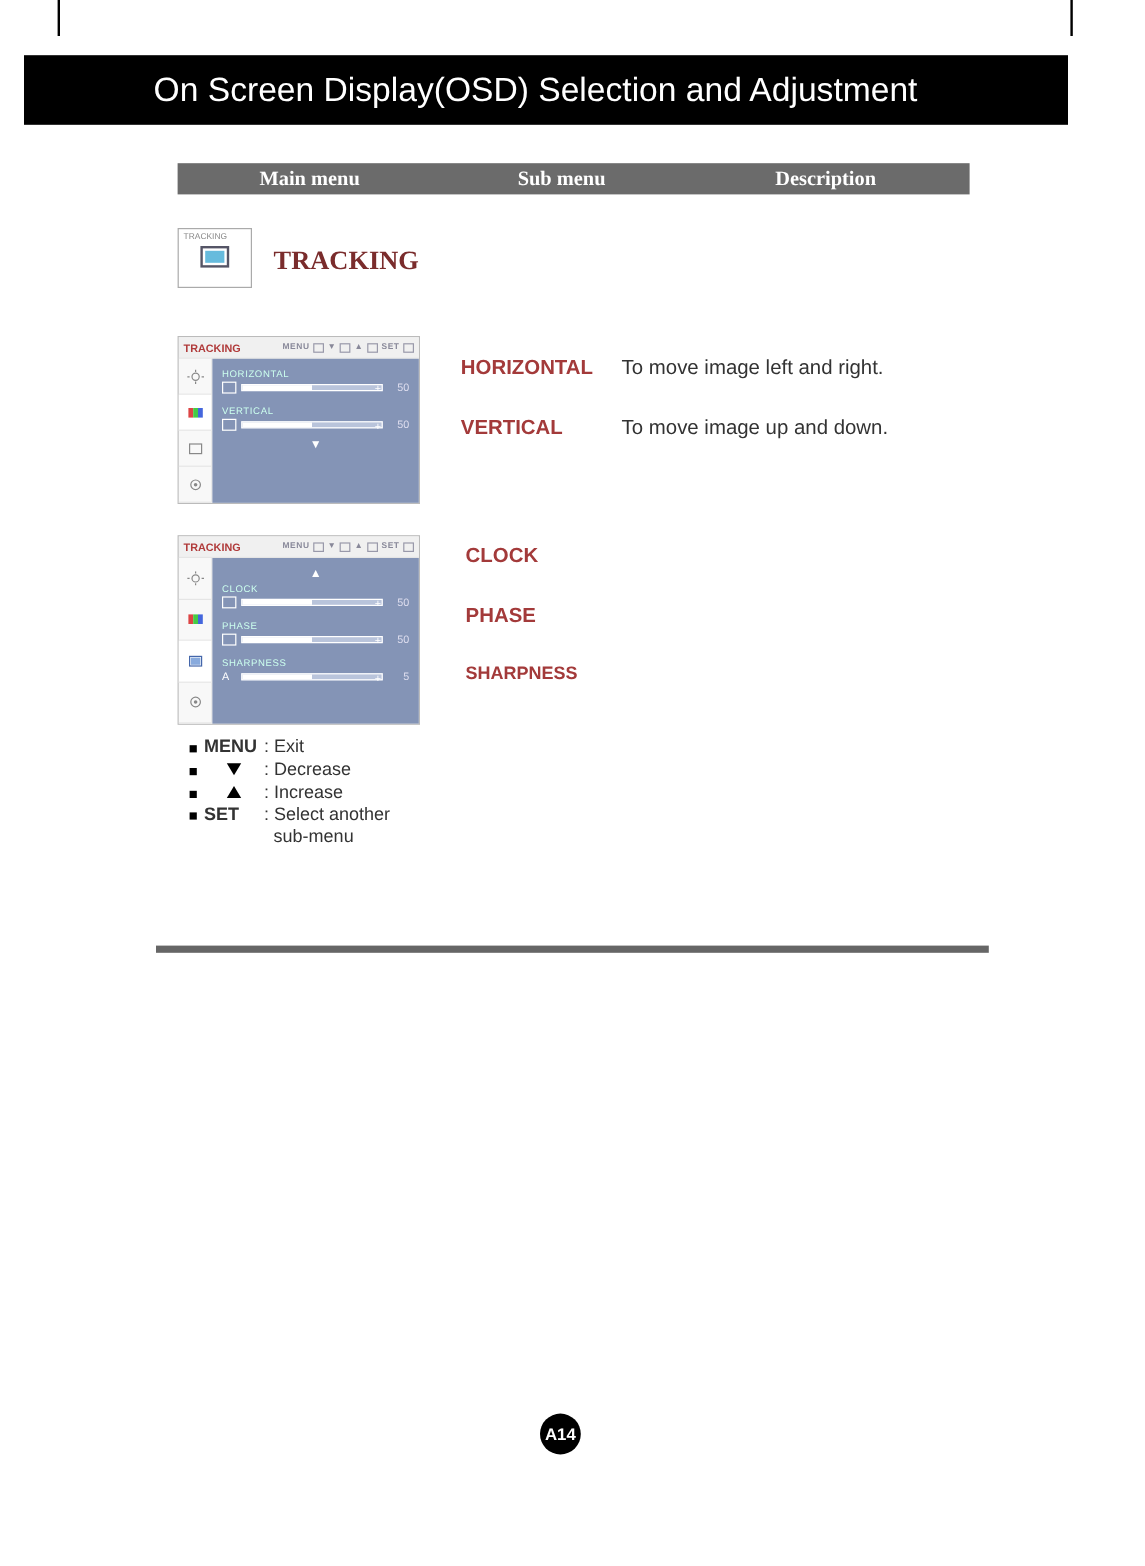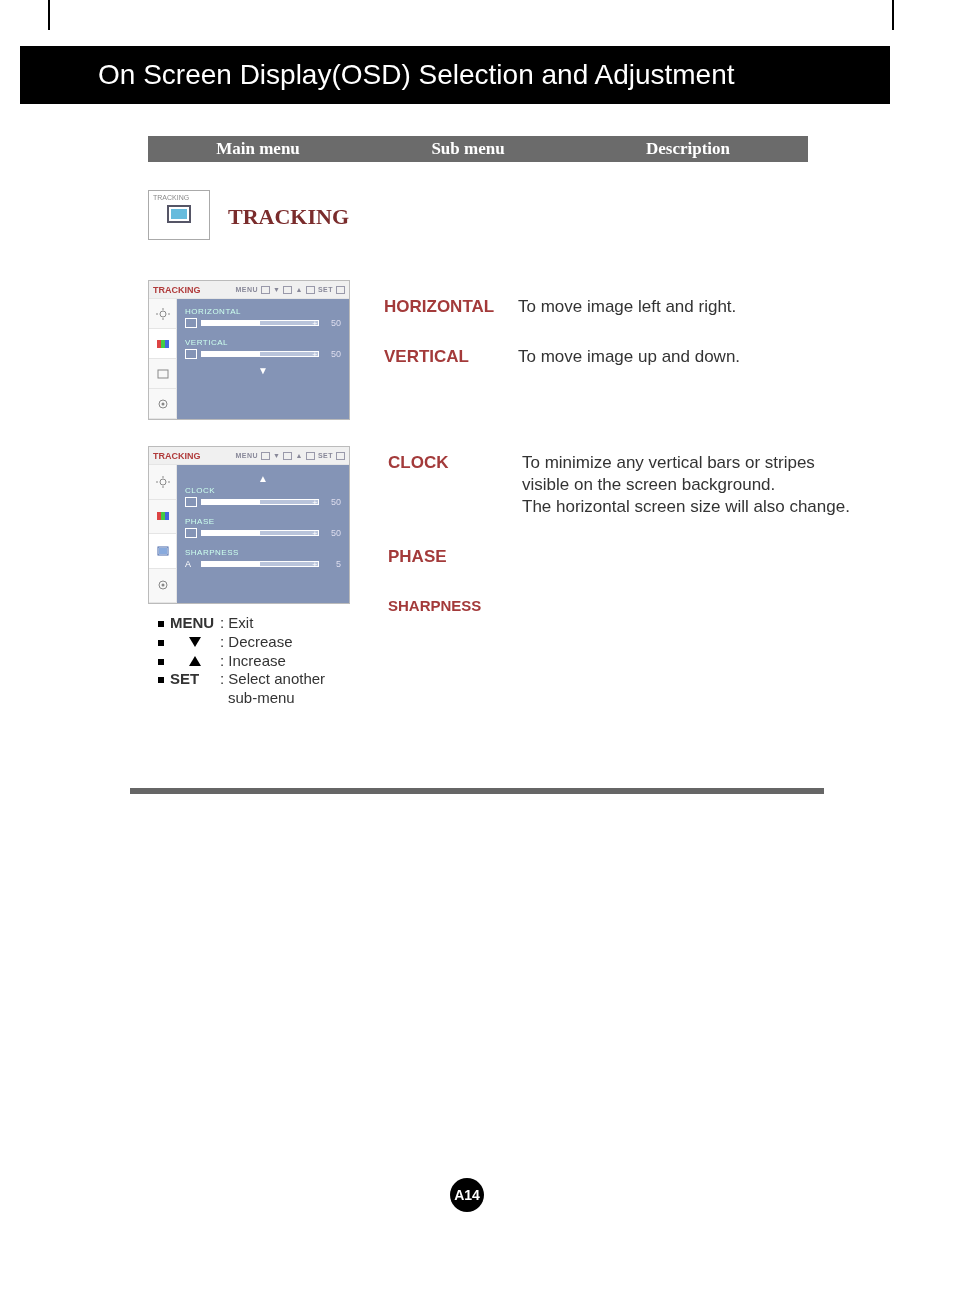--- a/index.html
+++ b/index.html
@@ -21,21 +21,21 @@
   .title-bar {
     position: absolute;
     left: 20px;
     top: 46px;
     width: 870px;
     height: 58px;
     background: #000;
     color: #fff;
     font-size: 28px;
     font-weight: 300;
-    padding-left: 78px;
+    padding-left: 108px;
     display: flex;
     align-items: center;
   }
 
   .table-header {
     position: absolute;
     left: 148px;
     top: 136px;
     width: 660px;
     height: 26px;
@@ -458,22 +458,20 @@
   </div>
   <div class="def-row">
     <div class="def-key">VERTICAL</div>
     <div>To move image up and down.</div>
   </div>
 </div>
 
 <div class="defs-b">
   <div class="def-row">
     <div class="def-key">CLOCK</div>
-    <div style="white-space:pre-line">To minimize any vertical bars or stripes visible on the screen background.
-The horizontal screen size will also change.</div>
   </div>
   <div class="def-row">
     <div class="def-key">PHASE</div>
   </div>
   <div class="def-row">
     <div class="def-key sm">SHARPNESS</div>
   </div>
 </div>
 
 <div class="grey-rule"></div>

